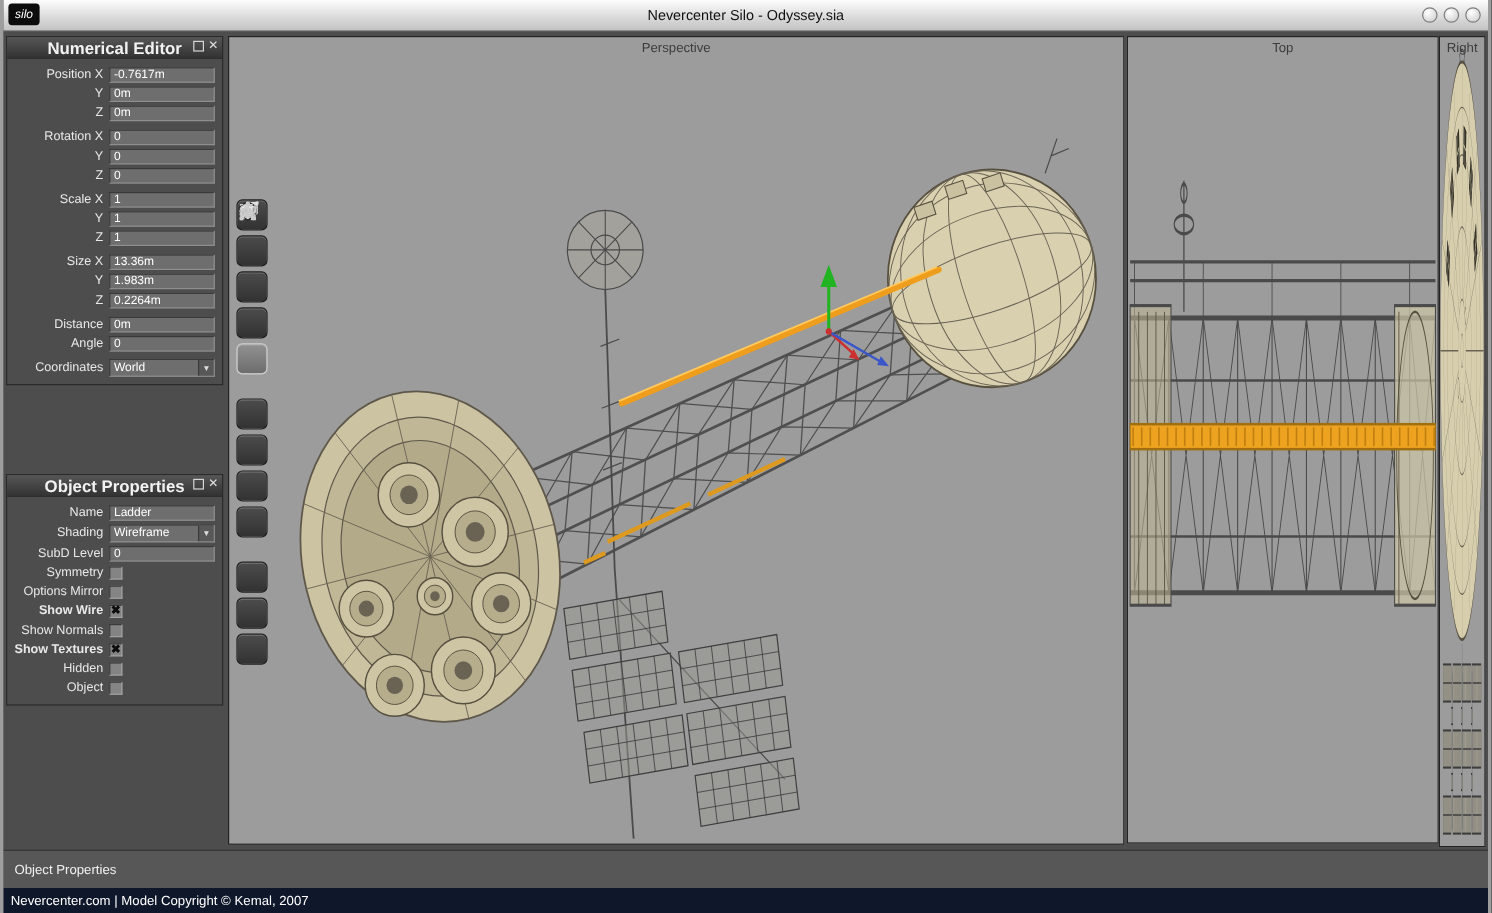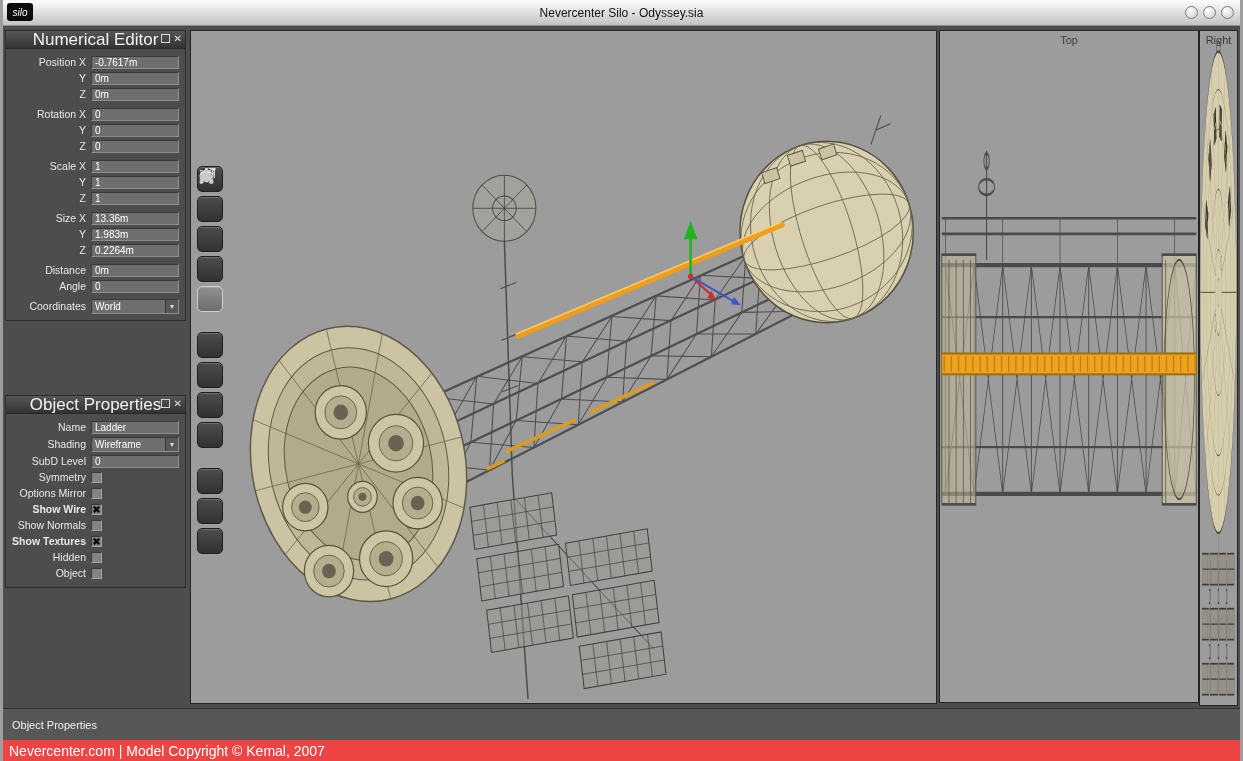--- a/index.html
+++ b/index.html
@@ -26,21 +26,21 @@
   .menu-item { color:#e8e8e8; font-size:11.5px; padding:0 10px; line-height:28px; cursor:default; }
 
   
   .content { flex:1 1 auto; display:flex; background:#4d4d4d; padding:2px 1px; min-height:0; }
 
   
   .left-col { flex:0 0 184px; padding:2px 2px 0 1px; }
   .panel { border:1px solid #2b2b2b; background:#4d4d4d; margin-bottom:4px; }
   .phead { height:18px; background:linear-gradient(#565656,#333333); border-bottom:1px solid #272727;
     display:flex; align-items:center; position:relative; }
-  .ph-title { flex:1; text-align:center; color:#f2f2f2; font-size:17px; }
+  .ph-title { flex:1; text-align:center; color:#f2f2f2; font-size:14px;font-weight:bold; }
   .ph-icons { position:absolute; right:3px; top:2px; display:flex; gap:4px; align-items:center; }
   .ph-box { width:9px; height:9px; border:1px solid #d6d6d6; background:transparent; }
   .ph-x { color:#e2e2e2; font-size:10px; line-height:11px; }
   .ph-x::before { content:"✕"; }
   .pbody { padding:5px 4px 6px 2px; }
   .row { display:flex; align-items:center; height:16px; }
   .row.gap { margin-top:4px; }
   .flabel { width:78px; text-align:right; color:#e8e8e8; font-size:10.5px; margin-right:5px;
     white-space:nowrap; }
   input.fval { width:88px; height:13px; background:#6e6e6e; color:#fff; font-size:10px;
@@ -74,21 +74,21 @@
     gap:4px; z-index:6; }
   .vtool-gap { height:12px; }
   .vtbtn { width:26px; height:26px; border:1px solid #1f1f1f; border-radius:5px;
     background:linear-gradient(#4c4c4c,#323232); box-shadow:inset 0 1px 0 rgba(255,255,255,.18);
     display:flex; align-items:center; justify-content:center; }
   .vtbtn.active { background:linear-gradient(#919191,#6d6d6d); border-color:#cfcfcf; }
 
   
   .statusbar { flex:0 0 32px; background:#575757; border-top:1px solid #323232; color:#f0f0f0;
     font-size:11px; display:flex; align-items:center; padding-left:9px; }
-  .footer { flex:0 0 21px; background:#ef4444; color:#fff; font-size:14px; display:flex;
+  .footer { flex:0 0 21px; background:#0f172a; color:#fff; font-size:11px; display:flex;
     align-items:center; padding-left:6px; }
 </style>
 </head>
 <body>
 
 <div class="window">
 
   <div class="titlebar">
     <div class="logo">silo</div>
     <div class="title">Nevercenter Silo - Odyssey.sia</div>
@@ -229,20 +229,21 @@
             </div>
           <div class="row">
               <span class="flabel">Object</span>
               <span class="cb" data-checked="false"></span>
             </div>
         </div>
       </div>
     </div>
 
     <div class="viewport vp-main">
+      <div class="vp-label">Perspective</div>
 
       <div class="vtoolbar">
         <div class="vtbtn">
           <svg width="19" height="19">
               <g stroke="#c8c8c8" fill="none" stroke-width="1">
                 <path d="M4,7 h9 v9 h-9 z M4,7 L8,3 h9 L13,7 M17,3 v9 L13,16"></path>
               </g>
               <g fill="#ffffff">
                 <rect x="3" y="6" width="2.4" height="2.4"></rect>
                 <rect x="12" y="6" width="2.4" height="2.4"></rect>

